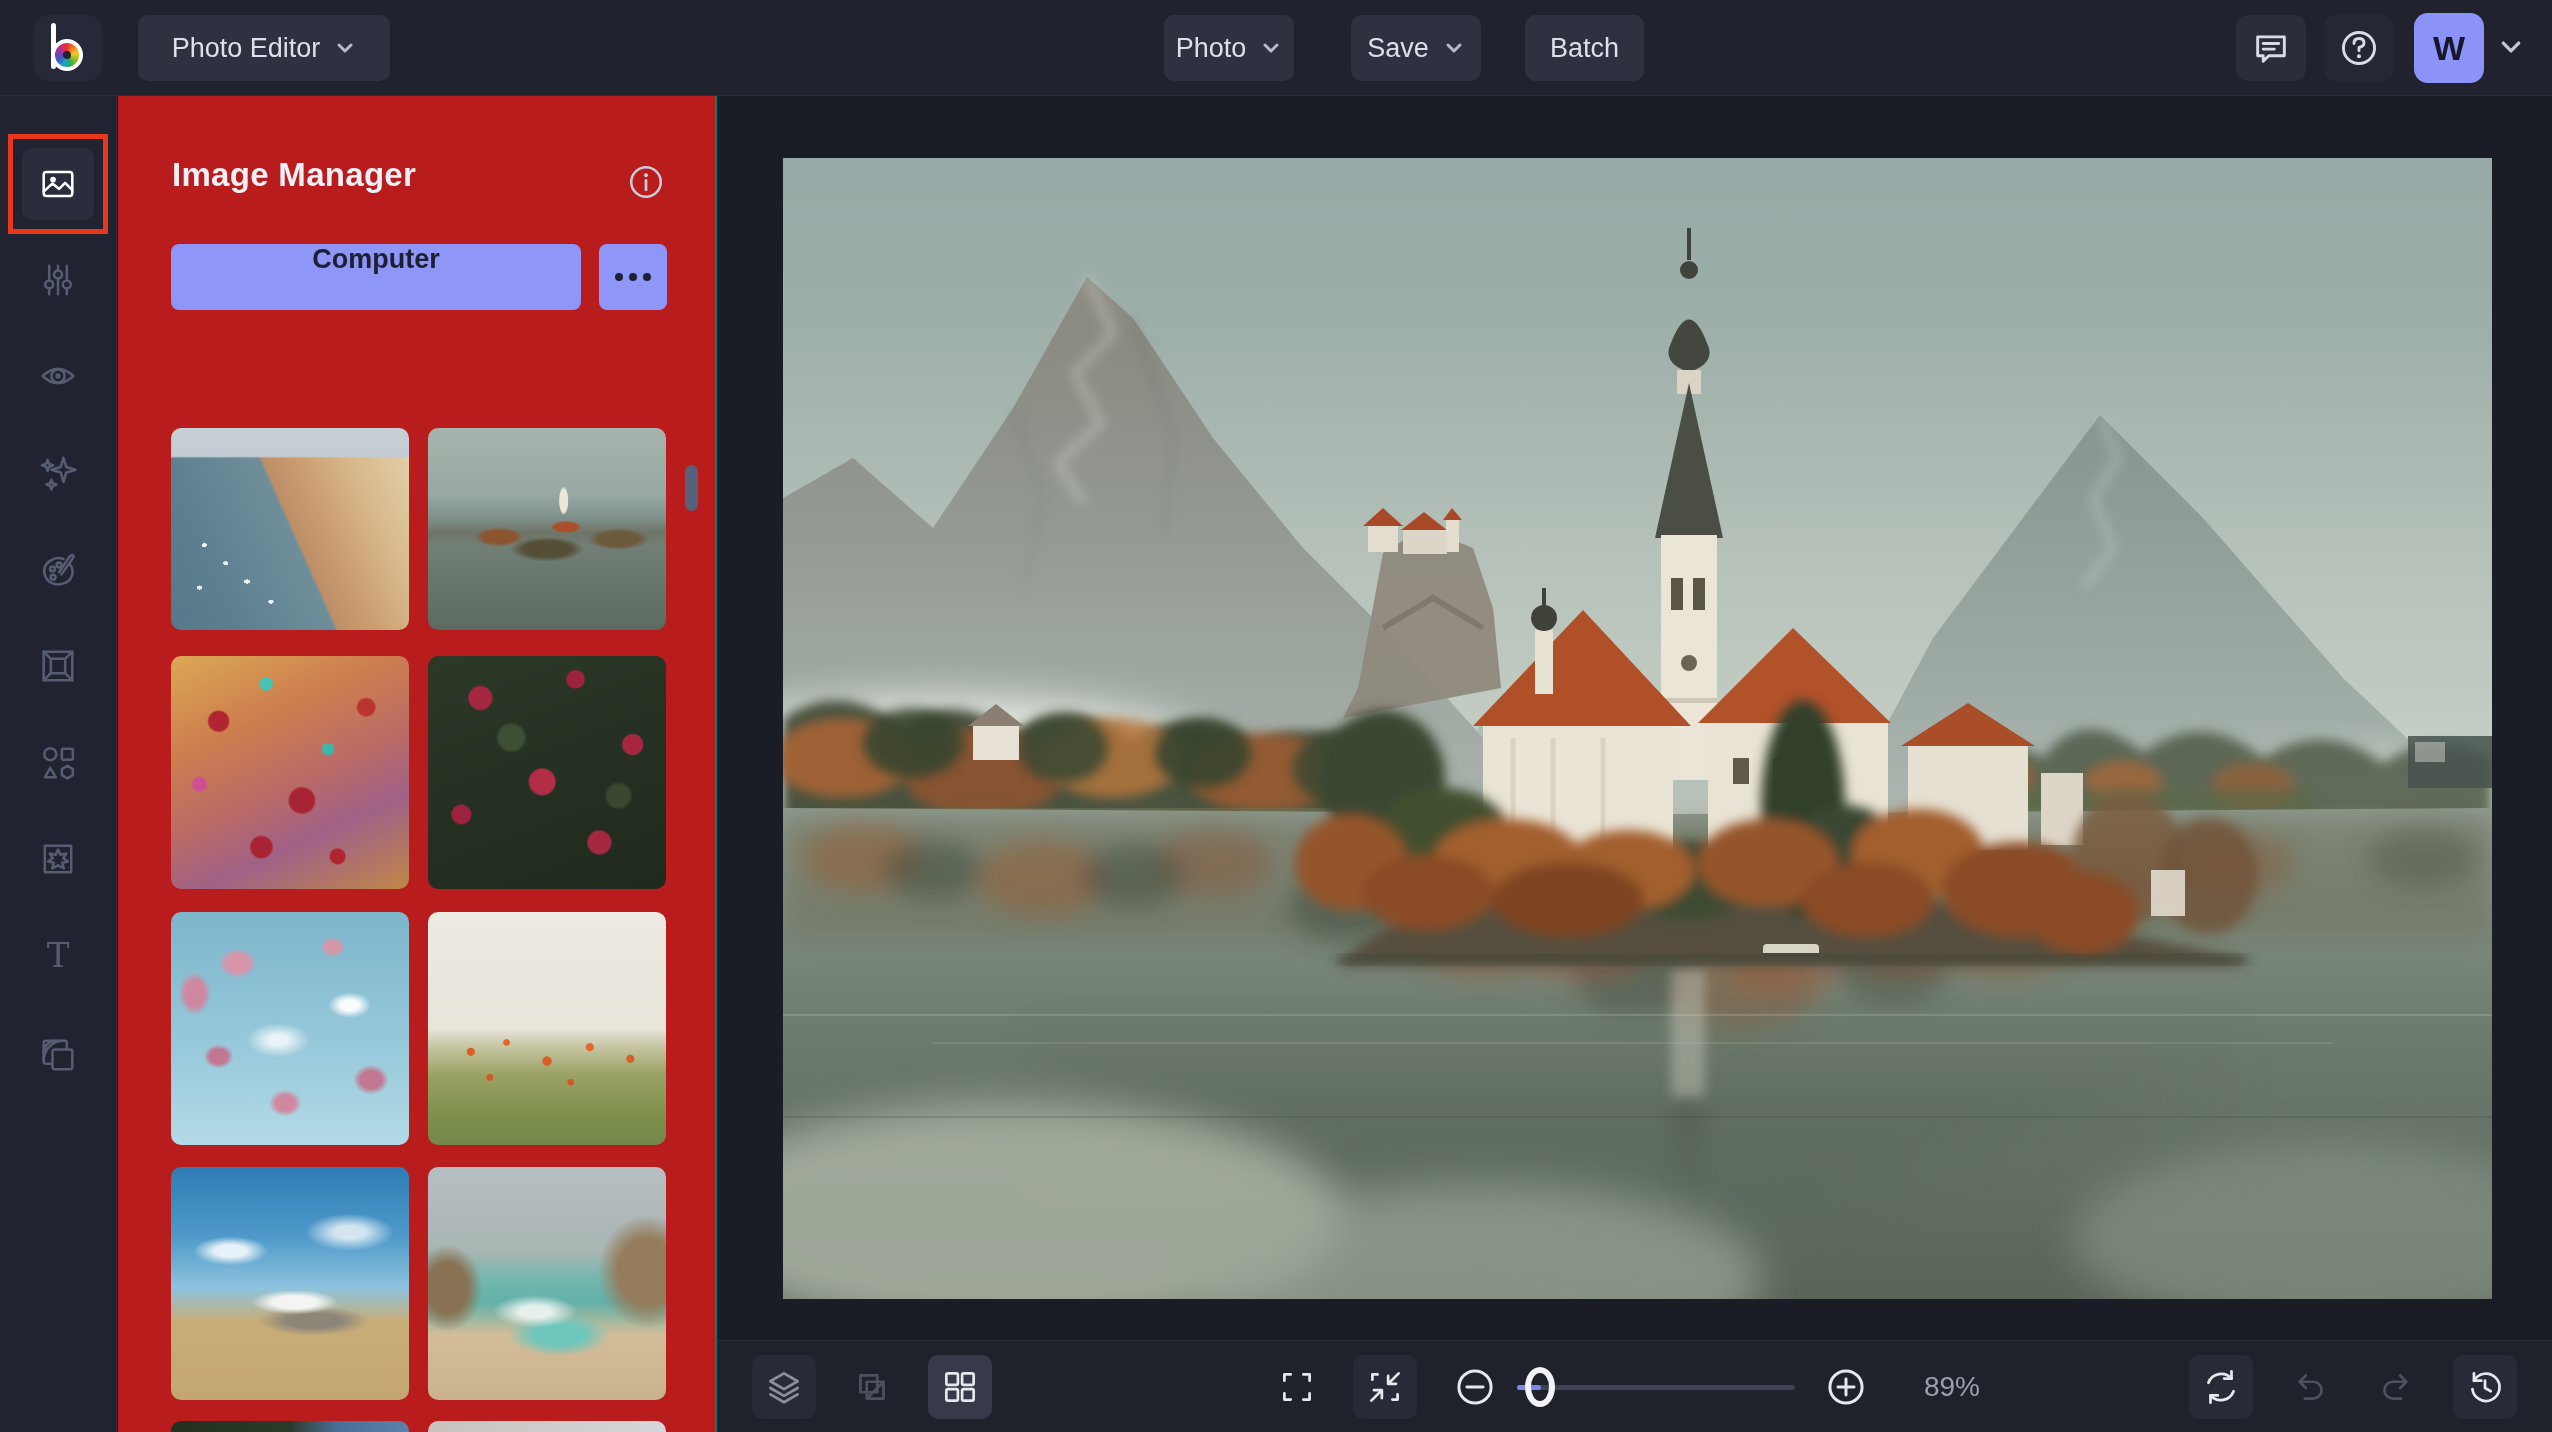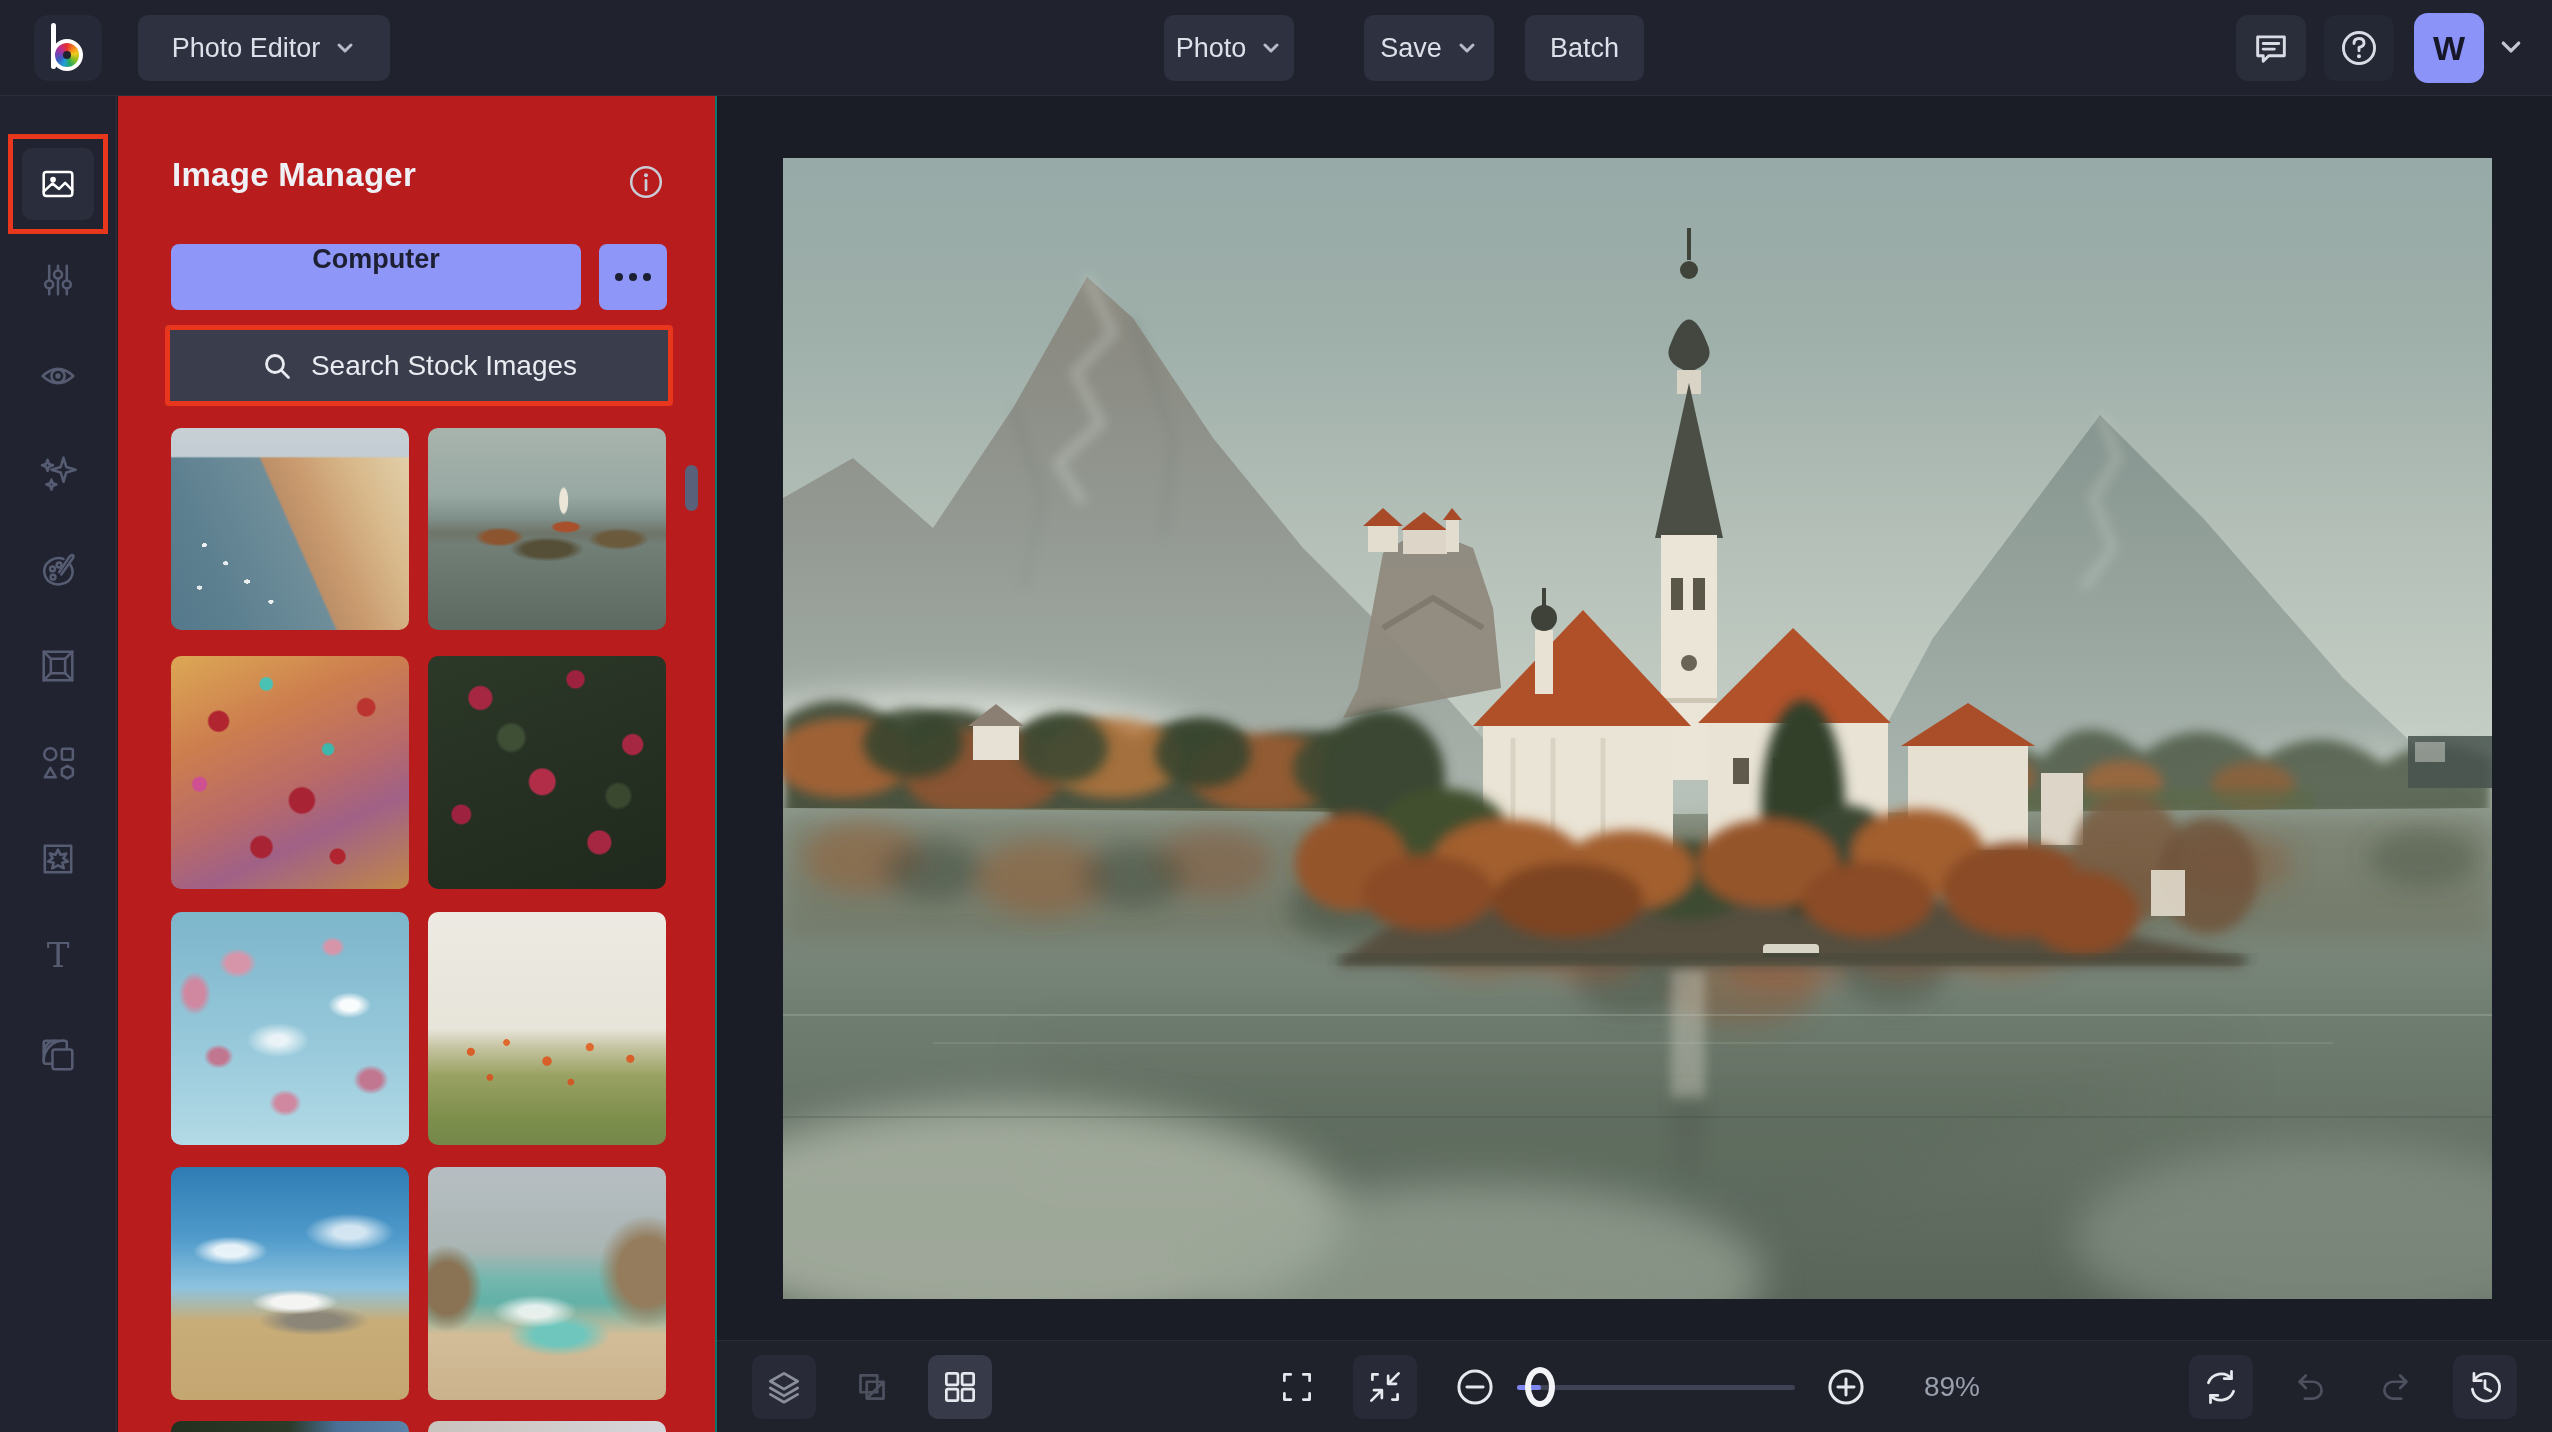--- a/index.html
+++ b/index.html
@@ -12,21 +12,21 @@
   .logo-b { position:absolute; left:17px; top:8px; width:34px; height:50px; }
   .logo-stem { position:absolute; left:0; top:0; width:5px; height:46px; background:#ffffff; border-radius:3px; }
   .logo-bowl { position:absolute; left:0px; top:16px; width:32px; height:32px; border-radius:50%; border:4px solid #fff;
       background:conic-gradient(#e4332b,#f2801f,#f4c81e,#8fc122,#28a95c,#1f9ed8,#3b5fc0,#7b3fb5,#c42d85,#e4332b); }
   .logo-bowl::after { content:""; position:absolute; left:8px; top:8px; width:8px; height:8px; background:#20222e; border-radius:50%; }
   .tb-btn { position:absolute; top:15px; height:66px; background:#2d3140; border-radius:10px; display:flex; align-items:center; justify-content:center; gap:14px; color:#dde0e8; font-size:27px; cursor:pointer; }
   .chev { width:22px; height:14px; }
   .chev path { stroke:#b6bbc7; stroke-width:3; fill:none; stroke-linecap:round; stroke-linejoin:round; }
   #btn-photo-editor { left:138px; width:252px; }
   #btn-open  { left:1164px; width:130px; }
-  #btn-save  { left:1351px; width:130px;margin-left:13px; }
+  #btn-save  { left:1351px; width:130px; }
   #btn-batch { left:1525px; width:119px; }
   .tb-icon-btn { position:absolute; top:15px; width:70px; height:66px; border-radius:12px; display:flex; align-items:center; justify-content:center; cursor:pointer; }
   #btn-chat { left:2236px; background:#2a2d3a; }
   #btn-help { left:2324px; background:#242734; }
   #avatar { position:absolute; left:2414px; top:13px; width:70px; height:70px; background:#8b93f8; border-radius:14px; display:flex; align-items:center; justify-content:center; font-size:34px; font-weight:700; color:#161829; cursor:pointer; }
   #avatar-chevron { position:absolute; left:2498px; top:38px; width:26px; height:18px; cursor:pointer; }
   .tbi { stroke:#d9dce4; stroke-width:2.6; fill:none; stroke-linecap:round; stroke-linejoin:round; }
 
   
   #sidebar { position:absolute; left:0; top:96px; width:117px; height:1336px; background:#212330; border-right:1px solid #2c2f3a; z-index:20; }
@@ -275,29 +275,20 @@
       <path d="M18,16.5 V25.5" stroke="#c9cdd8" stroke-width="2.6" stroke-linecap="round"></path>
     </svg>
     <div id="btn-computer">
       <span>Computer</span>
     </div>
     <div id="btn-more">
       <i></i>
         <i></i>
         <i></i>
     </div>
-    <div id="hl-search">
-      <div id="btn-search">
-        <svg width="32" height="32" viewBox="0 0 32 32">
-          <circle cx="14" cy="14" r="8.5" stroke="#e9ebf1" stroke-width="2.8" fill="none"></circle>
-          <path d="M20.5,20.5 L27.5,27.5" stroke="#e9ebf1" stroke-width="2.8" stroke-linecap="round"></path>
-        </svg>
-        <span>Search Stock Images</span>
-      </div>
-    </div>
 
     <div class="thumb th1" style="left:53px;  top:332px;  height:202px;" title="Coastal town harbor with boats"></div>
     <div class="thumb th2" style="left:310px; top:332px;  height:202px;" title="Lake Bled island church"></div>
     <div class="thumb th3" style="left:53px;  top:560px;  height:233px;" title="Colorful abstract flower painting"></div>
     <div class="thumb th4" style="left:310px; top:560px;  height:233px;" title="Dark red peonies"></div>
     <div class="thumb th5" style="left:53px;  top:816px;  height:233px;" title="Pink cherry blossoms against blue sky"></div>
     <div class="thumb th6" style="left:310px; top:816px;  height:233px;" title="Poppy field with pale sky"></div>
     <div class="thumb th7" style="left:53px;  top:1071px; height:233px;" title="Snowy mountain under blue sky"></div>
     <div class="thumb th8" style="left:310px; top:1071px; height:233px;" title="Turquoise beach cove"></div>
     <div class="thumb th9" style="left:53px;  top:1325px; height:233px;" title="Dark coastal scene (partially visible)"></div>

